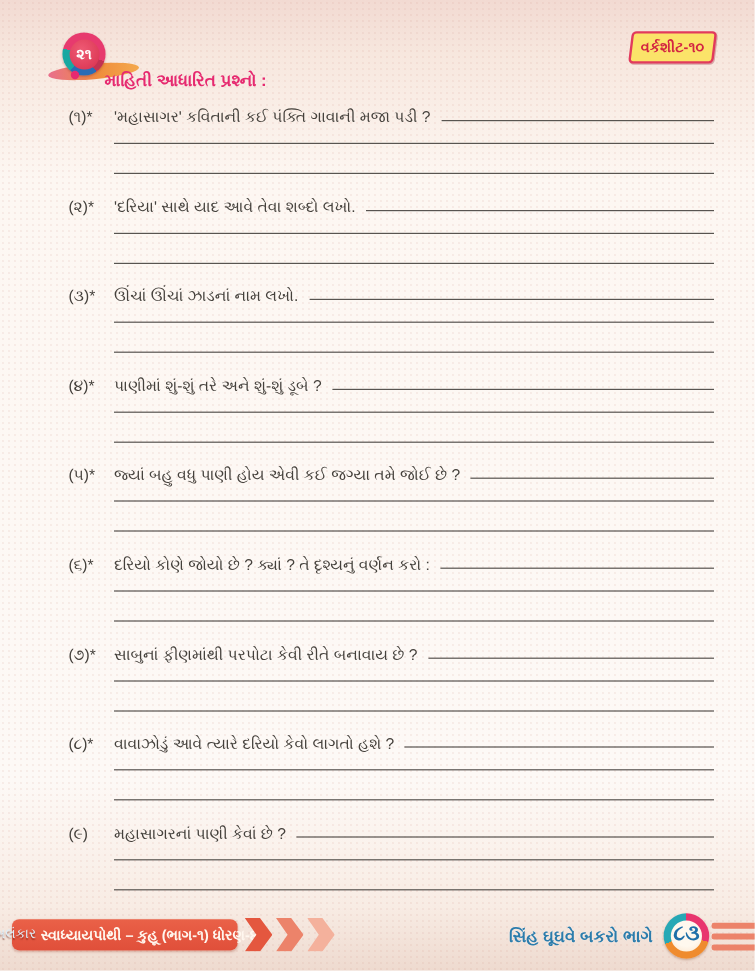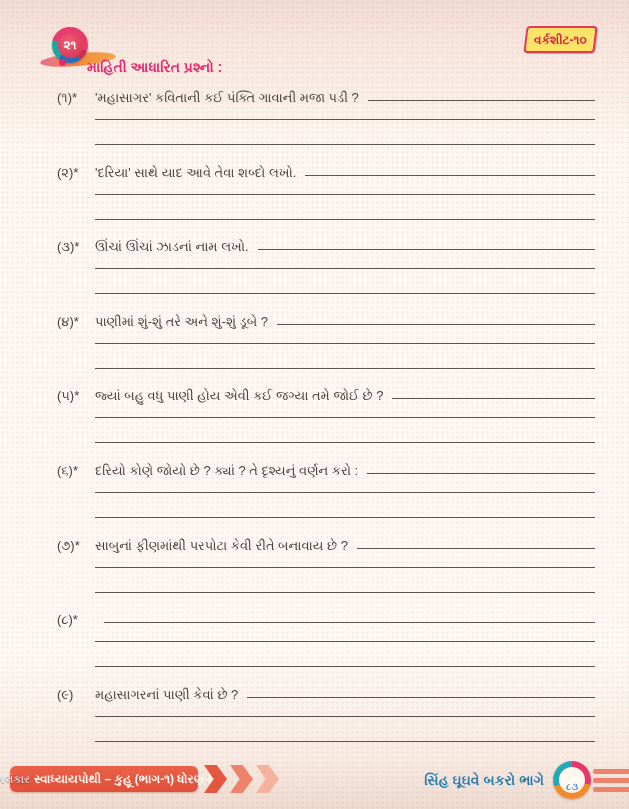--- a/index.html
+++ b/index.html
@@ -124,22 +124,22 @@
   .page-badge {
     width:38px; height:38px; border-radius:50%;
     background: conic-gradient(from 0deg,
       #e8356e 0deg 105deg, #ef8b2e 105deg 250deg, #27a8b5 250deg 360deg);
     display:flex; align-items:center; justify-content:center;
     flex:0 0 auto; box-shadow: 0 1px 2px rgba(120,60,30,.35);
   }
   .page-badge .inner {
     width:26px; height:26px; border-radius:50%;
     background: radial-gradient(circle at 50% 40%, #fff8ee 55%, #fbe3c8);
-    color:#1f6fa8; font-weight:normal; font-size:10px;
-    display:flex; align-items:flex-end; justify-content:center;
+    color:#1f6fa8; font-weight:bold; font-size:18px;
+    display:flex; align-items:flex-start; justify-content:center;
   }
   .stripes { display:flex; flex-direction:column; gap:4px; margin-left:2px; width:36px; }
   .stripes span { display:block; height:5px; background:#ec836a; border-radius:2px 0 0 2px; }
 </style>
 </head>
 <body>
 
 <div class="page">
 
   <header>
@@ -226,20 +226,21 @@
         <span class="q-text">સાબુનાં ફીણમાંથી પરપોટા કેવી રીતે બનાવાય છે ?</span>
         <span class="inline-line"></span>
       </div>
       <div class="ans-line first"></div>
       <div class="ans-line second"></div>
     </section>
 
     <section class="question">
       <div class="q-row">
         <span class="q-num">(૮)*</span>
+        <span class="q-text">વાવાઝોડું આવે ત્યારે દરિયો કેવો લાગતો હશે ?</span>
         <span class="inline-line"></span>
       </div>
       <div class="ans-line first"></div>
       <div class="ans-line second"></div>
     </section>
 
     <section class="question">
       <div class="q-row">
         <span class="q-num">(૯)</span>
         <span class="q-text">મહાસાગરનાં પાણી કેવાં છે ?</span>

